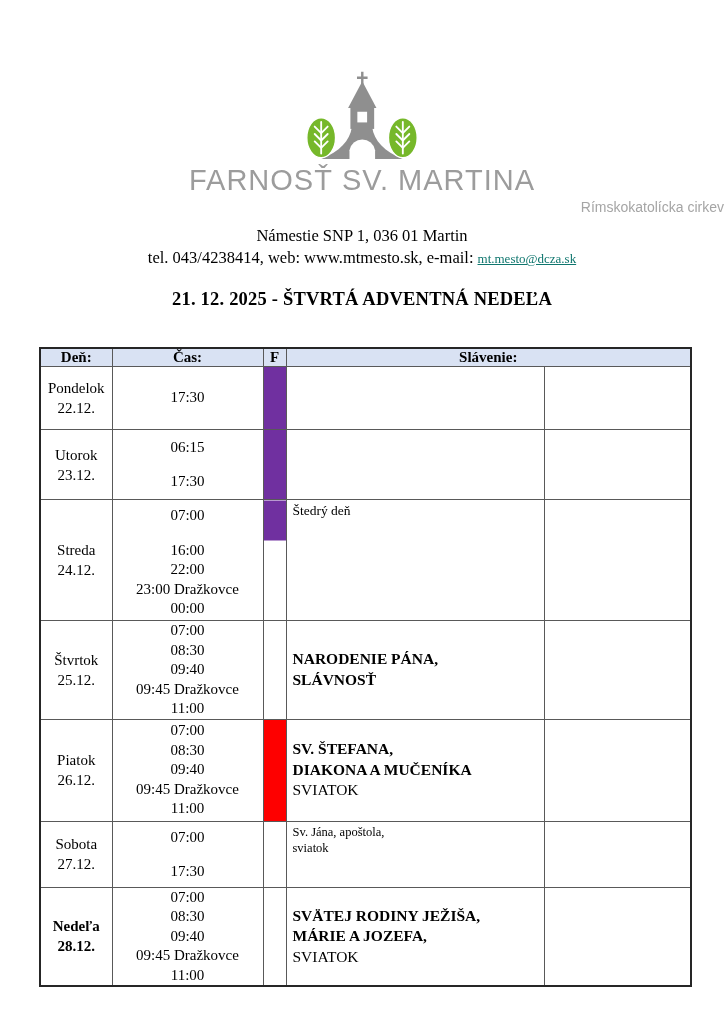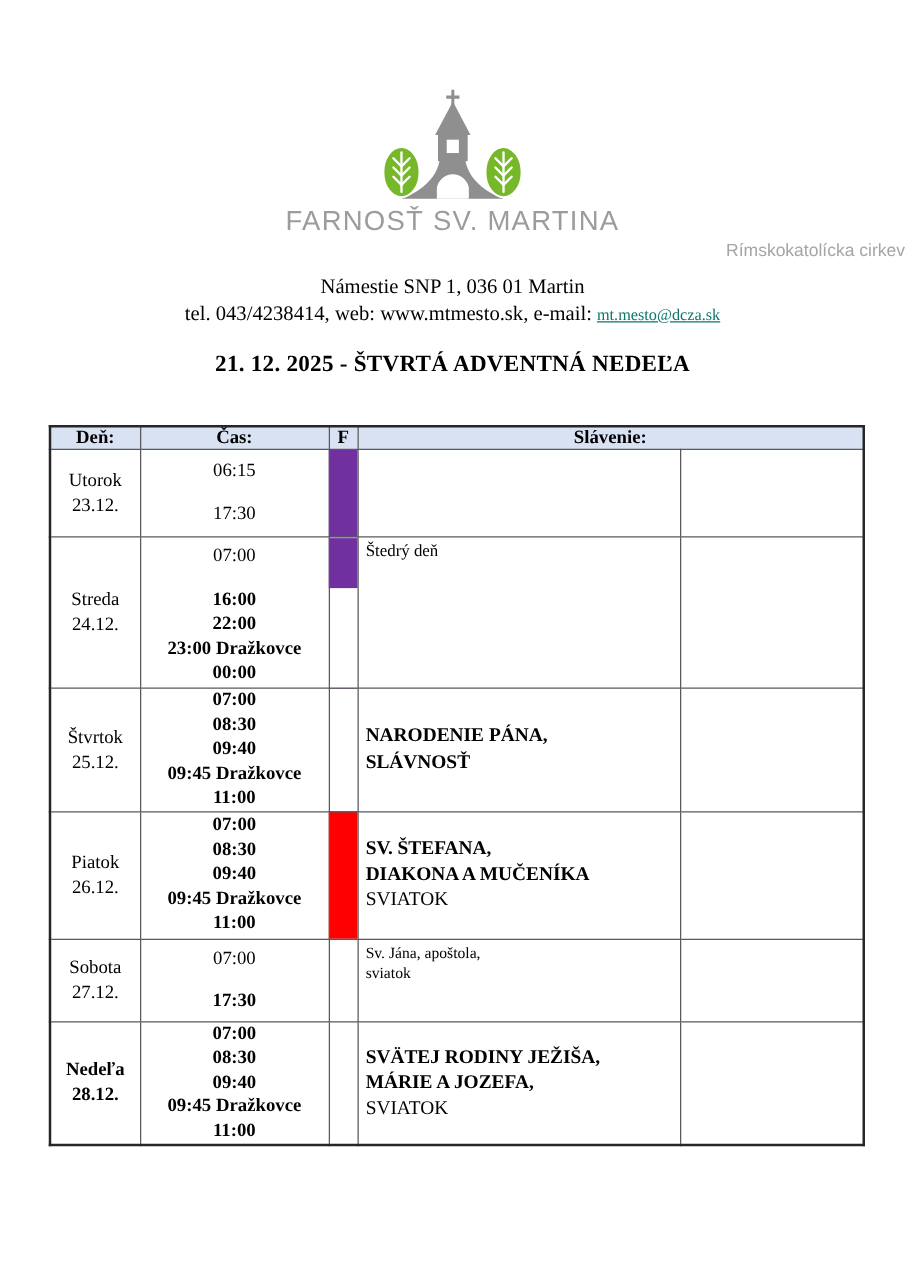--- a/index.html
+++ b/index.html
@@ -7,21 +7,21 @@
   .page {
     width:724px; height:1024px; background:#ffffff; margin:0 auto;
     font-family:"Liberation Serif", serif; color:#000;
     position:relative; overflow:hidden;
   }
   
   .letterhead { text-align:center; padding-top:70px; }
   .logo { display:block; margin:0 auto; }
   .org-name {
     font-family:"Liberation Sans", sans-serif;
-    font-size:22px; color:#9c9c9c; letter-spacing:1px;
+    font-size:29px; color:#9c9c9c; letter-spacing:1px;
     margin-top:4px; font-weight:400;
   }
   .org-subtitle {
     font-family:"Liberation Sans", sans-serif;
     font-size:14px; color:#a5a5a5; margin-top:2px;text-align:right;
   }
   .address-line { font-size:16.5px; margin-top:11px; }
   .contact-line { font-size:16.5px; margin-top:2px; }
   .email-link { font-size:13px; text-decoration:underline; color:#0f766e; margin-left:4px; }
   .doc-title { font-size:18.5px; font-weight:bold; text-align:center; margin-top:21px; letter-spacing:0.2px; }
@@ -40,21 +40,21 @@
   col.c-time  { width:151px; }
   col.c-f     { width:23px; }
   col.c-feast { width:258px; }
   col.c-extra { width:147px; }
 
   td.day-cell { text-align:center; font-size:15px; line-height:20px; }
   td.time-cell { text-align:center; font-size:15px; }
   .time-stack { display:flex; flex-direction:column; align-items:center; justify-content:center; height:100%; }
   .time-stack.top { justify-content:flex-start; }
   .time-line { line-height:19.5px; }
-  .time-line.bold { font-weight:bold; }
+  .time-line.bold { font-weight:normal; }
   .gap-after { margin-bottom:15px; }
   .pad-top { padding-top:6px; }
 
   td.feast-cell { vertical-align:middle; padding:2px 6px; }
   td.feast-cell.top { vertical-align:top; }
   .feast-line { font-size:15.5px; line-height:20.5px; }
   .feast-line.bold { font-weight:bold; }
   .feast-line.small { font-size:13.5px; line-height:18px; }
   .feast-line.tiny { font-size:12.5px; line-height:16px; font-weight:normal; }
 
@@ -126,20 +126,34 @@
     <thead>
       <tr>
         <th>Deň:</th>
         <th>Čas:</th>
         <th>F</th>
         <th colspan="2">Slávenie:</th>
       </tr>
     </thead>
     <tbody>
 
+      <tr class="r0">
+        <td class="day-cell">
+          <div>Pondelok</div>
+          <div>22.12.</div>
+        </td>
+        <td class="time-cell">
+          <div class="time-stack">
+            <div class="time-line">17:30</div>
+          </div>
+        </td>
+        <td class="f-purple"></td>
+        <td class="feast-cell"></td>
+        <td></td>
+      </tr>
 
       <tr class="r1">
         <td class="day-cell">
           <div>Utorok</div>
           <div>23.12.</div>
         </td>
         <td class="time-cell">
           <div class="time-stack">
             <div class="time-line gap-after">06:15</div>
             <div class="time-line">17:30</div>

